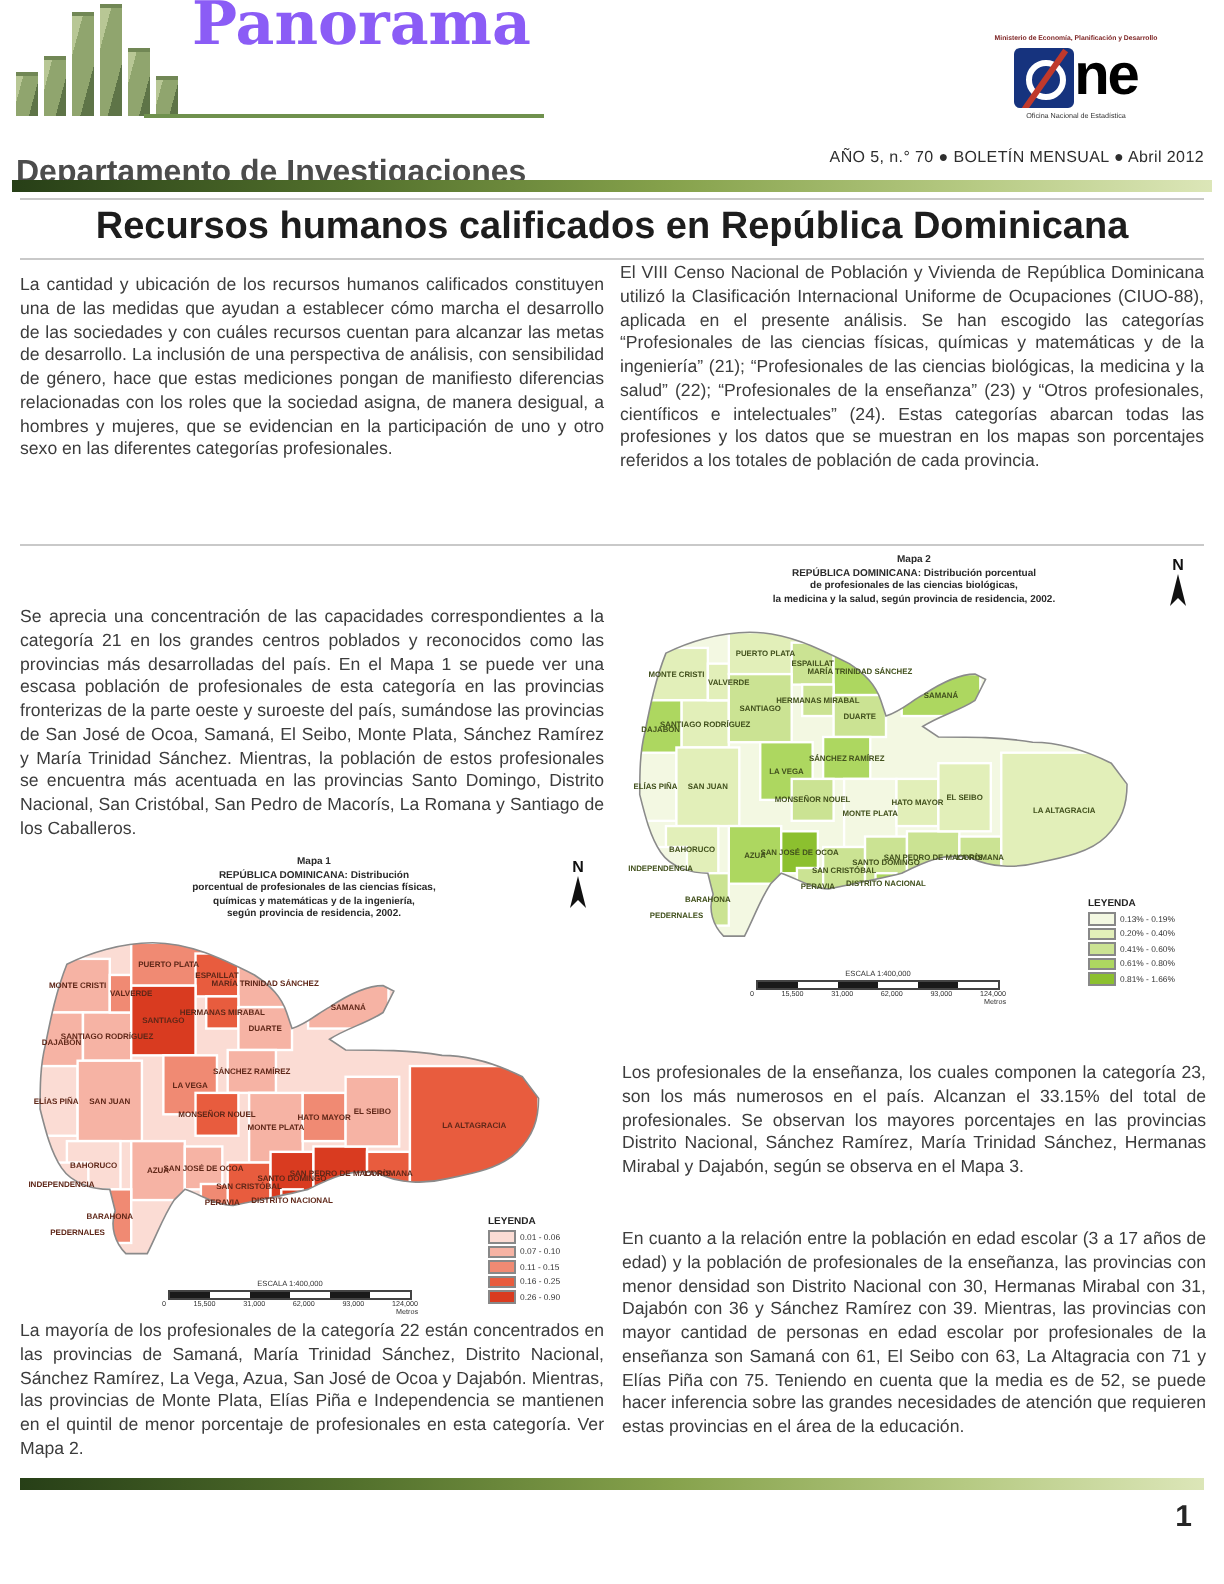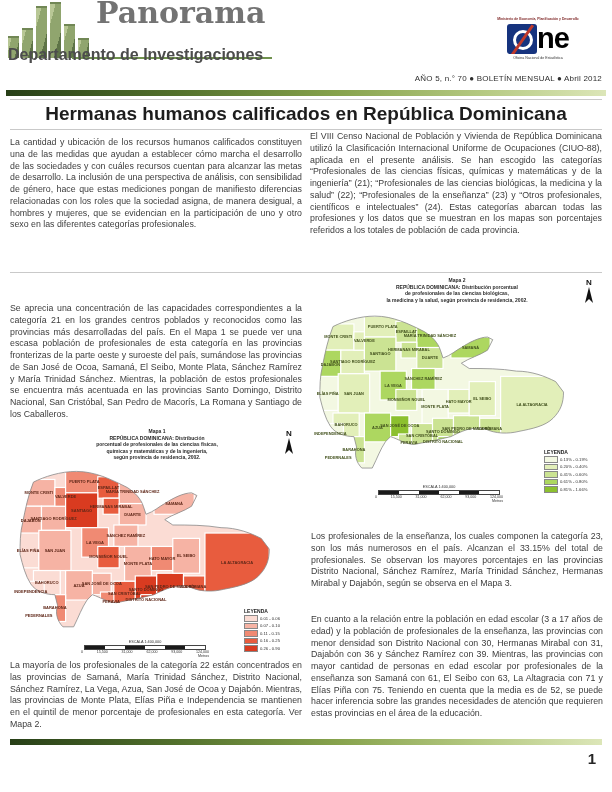--- a/index.html
+++ b/index.html
@@ -5,24 +5,24 @@
   html,body{margin:0;padding:0;background:#ffffff;}
   .page{position:relative;width:612px;height:792px;background:#fff;overflow:hidden;
         font-family:"Liberation Sans",sans-serif;color:#3c3c3c;}
   .abs{position:absolute;}
 
   
   .bars{position:absolute;left:8px;top:4px;width:86px;height:54px;display:flex;align-items:flex-end;gap:3px;}
   .bar{width:11px;background:linear-gradient(105deg,#b8c795 0 22%,#90a56e 22% 72%,#5e7447 72% 100%);
        border-top:2px solid #718755;}
   .wordmark{position:absolute;left:96px;top:0px;font-family:"DejaVu Serif",serif;font-weight:bold;
-            color:#737373;font-size:30px;line-height:0.88;}
+            color:#8b5cf6;font-size:30px;line-height:0.88;}
   .wordmark .l2{margin-left:7px;}
   .mast-underline{position:absolute;left:72px;top:57px;width:200px;height:2px;background:#6f914d;}
-  .department{position:absolute;left:8px;top:46px;font-size:16px;font-weight:bold;color:#4c4c4c;}
+  .department{position:absolute;left:8px;top:78px;font-size:16px;font-weight:bold;color:#4c4c4c;}
   .one-block{position:absolute;right:22px;top:18px;width:104px;text-align:center;}
   .ministry{font-size:3.4px;color:#7a1f1f;font-weight:bold;line-height:1.1;}
   .one-row{display:flex;align-items:center;justify-content:center;margin-top:1px;height:32px;}
   .one-square{position:relative;width:30px;height:30px;background:#16337e;border-radius:3px;overflow:hidden;}
   .one-circle{position:absolute;left:6px;top:6px;width:14px;height:14px;border:3px solid #fff;border-radius:50%;}
   .one-slash{position:absolute;left:14px;top:-2px;width:3px;height:36px;background:#c0392b;transform:rotate(35deg);}
   .one-ne{font-size:29px;font-weight:bold;color:#000000;line-height:1;letter-spacing:-1px;}
   .one-caption{font-size:3.6px;color:#333;margin-top:1px;}
   .issue-line{position:absolute;right:10px;top:74px;font-size:8px;color:#2e2e2e;letter-spacing:0.2px;}
   .grad-bar{background:linear-gradient(to right,#273f17,#52702c 28%,#86a24c 55%,#b6ca83 80%,#dce6b8);}
@@ -95,21 +95,21 @@
       </span>
       <span class="one-ne">ne</span>
     </div>
     <div class="one-caption">Oficina Nacional de Estadística</div>
   </div>
   <div class="issue-line">AÑO 5, n.° 70  ●  BOLETÍN MENSUAL  ● Abril 2012</div>
 
   <div class="abs grad-bar bar-top"></div>
 
   <div class="abs rule" style="top:99px"></div>
-  <div class="abs doc-title">Hermanas humanos calificados en República Dominicana</div>
+  <div class="abs doc-title">Recursos humanos calificados en República Dominicana</div>
   <div class="abs rule" style="top:129px"></div>
 
   <div class="abs p col" style="left:10px;top:137px">La cantidad y ubicación de los recursos humanos calificados constituyen una de las medidas que ayudan a establecer cómo marcha el desarrollo de las sociedades y con cuáles recursos cuentan para alcanzar las metas de desarrollo. La inclusión de una perspectiva de análisis, con sensibilidad de género, hace que estas mediciones pongan de manifiesto diferencias relacionadas con los roles que la sociedad asigna, de manera desigual, a hombres y mujeres, que se evidencian en la participación de uno y otro sexo en las diferentes categorías profesionales.</div>
   <div class="abs p col" style="left:310px;top:131px">El VIII Censo Nacional de Población y Vivienda de República Dominicana utilizó la Clasificación Internacional Uniforme de Ocupaciones (CIUO-88), aplicada en el presente análisis. Se han escogido las categorías “Profesionales de las ciencias físicas, químicas y matemáticas y de la ingeniería” (21); “Profesionales de las ciencias biológicas, la medicina y la salud” (22); “Profesionales de la enseñanza” (23) y “Otros profesionales, científicos e intelectuales” (24). Estas categorías abarcan todas las profesiones y los datos que se muestran en los mapas son porcentajes referidos a los totales de población de cada provincia.</div>
 
   <div class="abs rule" style="top:272px"></div>
 
   <div class="abs p col" style="left:10px;top:303px">Se aprecia una concentración de las capacidades correspondientes a la categoría 21 en los grandes centros poblados y reconocidos como las provincias más desarrolladas del país. En el Mapa 1 se puede ver una escasa población de profesionales de esta categoría en las provincias fronterizas de la parte oeste y suroeste del país, sumándose las provincias de San José de Ocoa, Samaná, El Seibo, Monte Plata, Sánchez Ramírez y María Trinidad Sánchez. Mientras, la población de estos profesionales se encuentra más acentuada en las provincias Santo Domingo, Distrito Nacional, San Cristóbal, San Pedro de Macorís, La Romana y Santiago de los Caballeros.</div>
 
   <div class="map-block" style="left:12px;top:428px;width:290px;height:230px">

